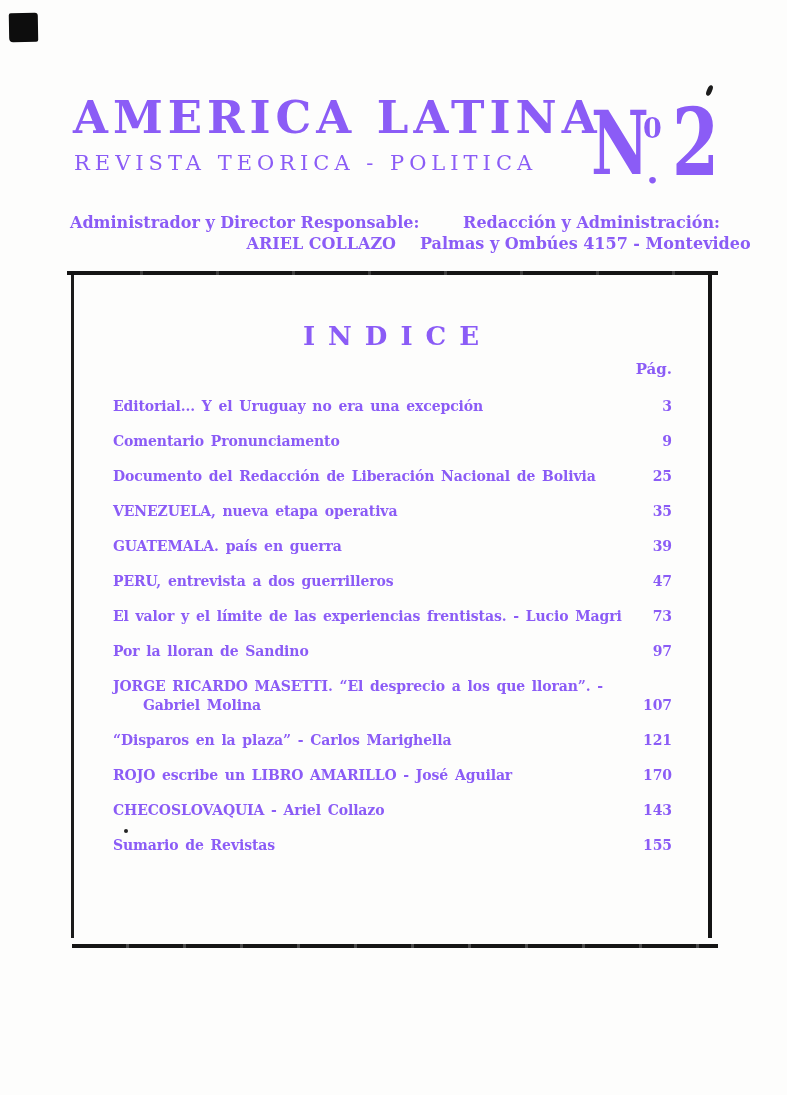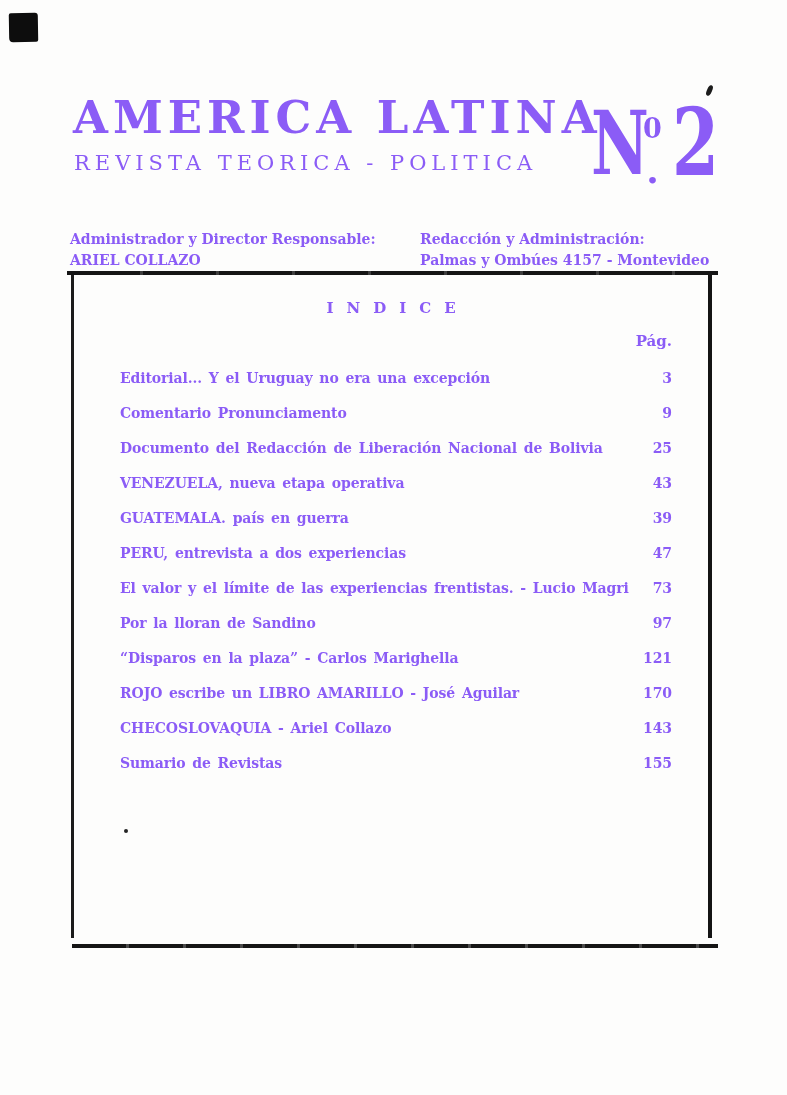--- a/index.html
+++ b/index.html
@@ -100,25 +100,25 @@
     font-weight: 700;
     line-height: 0.93;
     transform: scaleX(0.72);
     transform-origin: left top;
     width: 48px;
   }
 
   
   .admin-col {
     position: absolute;
-    top: 229px;
-    font-size: 14px;
+    top: 213px;
+    font-size: 16px;
     font-weight: 700;
     line-height: 20.5px;
-    text-align: left;
+    text-align: right;
     white-space: nowrap;
   }
   .admin-left { left: 70px; width: 326px; }
   .admin-right { left: 420px; width: 300px; }
 
   
   .rule-top {
     position: absolute;
     left: 67px; top: 271px;
     width: 651px; height: 4px;
@@ -134,23 +134,23 @@
   }
   .rule-bottom {
     position: absolute;
     left: 72px; top: 944px;
     width: 646px; height: 4px;
     background: repeating-linear-gradient(90deg, #151515 0 54px, #4a4a4a 54px 57px);
   }
 
   
   .indice-heading {
-    margin-top: 20px;
+    margin-top: 48px;
     text-align: center;
-    font-size: 15px;
+    font-size: 26px;
     font-weight: 700;
     letter-spacing: 13px;
     text-indent: 13px;
     line-height: 27px;
   }
   .pag-label {
     margin-top: 10px;
     padding-right: 36px;
     text-align: right;
     font-size: 15px;
@@ -164,21 +164,21 @@
   .toc-row {
     display: flex;
     align-items: flex-end;
     margin-bottom: 16px;
     font-size: 14px;
     font-weight: 700;
     line-height: 19px;
     word-spacing: 2px;
     letter-spacing: -0.1px;
   }
-  .toc-lines { flex: 1 1 auto; min-width: 0; padding-right: 10px; margin-left: 7px; }
+  .toc-lines { flex: 1 1 auto; min-width: 0; padding-right: 10px; }
   .toc-lines div { white-space: nowrap; }
   .toc-lines div.cont { padding-left: 30px; }
   .toc-page { flex: 0 0 40px; text-align: right; }
 </style>
 </head>
 <body>
 
 <div id="page">
 
   <div class="blob-topleft"></div>
@@ -230,51 +230,58 @@
     <div class="toc-lines">
             <div>Documento del Redacción de Liberación Nacional de Bolivia</div>
           </div>
     <div class="toc-page">25</div>
   </div>
 
   <div class="toc-row">
     <div class="toc-lines">
             <div>VENEZUELA, nueva etapa operativa</div>
           </div>
-    <div class="toc-page">43</div>
+    <div class="toc-page">35</div>
   </div>
 
   <div class="toc-row">
     <div class="toc-lines">
             <div>GUATEMALA. país en guerra</div>
           </div>
     <div class="toc-page">39</div>
   </div>
 
   <div class="toc-row">
     <div class="toc-lines">
-            <div>PERU, entrevista a dos experiencias</div>
+            <div>PERU, entrevista a dos guerrilleros</div>
           </div>
     <div class="toc-page">47</div>
   </div>
 
   <div class="toc-row">
     <div class="toc-lines">
             <div>El valor y el límite de las experiencias frentistas. - Lucio Magri</div>
           </div>
     <div class="toc-page">73</div>
   </div>
 
   <div class="toc-row">
     <div class="toc-lines">
             <div>Por la lloran de Sandino</div>
           </div>
     <div class="toc-page">97</div>
   </div>
 
+  <div class="toc-row">
+    <div class="toc-lines">
+            <div>JORGE RICARDO MASETTI. “El desprecio a los que lloran”. -</div>
+            <div class="cont">Gabriel Molina</div>
+          </div>
+    <div class="toc-page">107</div>
+  </div>
 
   <div class="toc-row">
     <div class="toc-lines">
             <div>“Disparos en la plaza” - Carlos Marighella</div>
           </div>
     <div class="toc-page">121</div>
   </div>
 
 
   <div class="toc-row">

